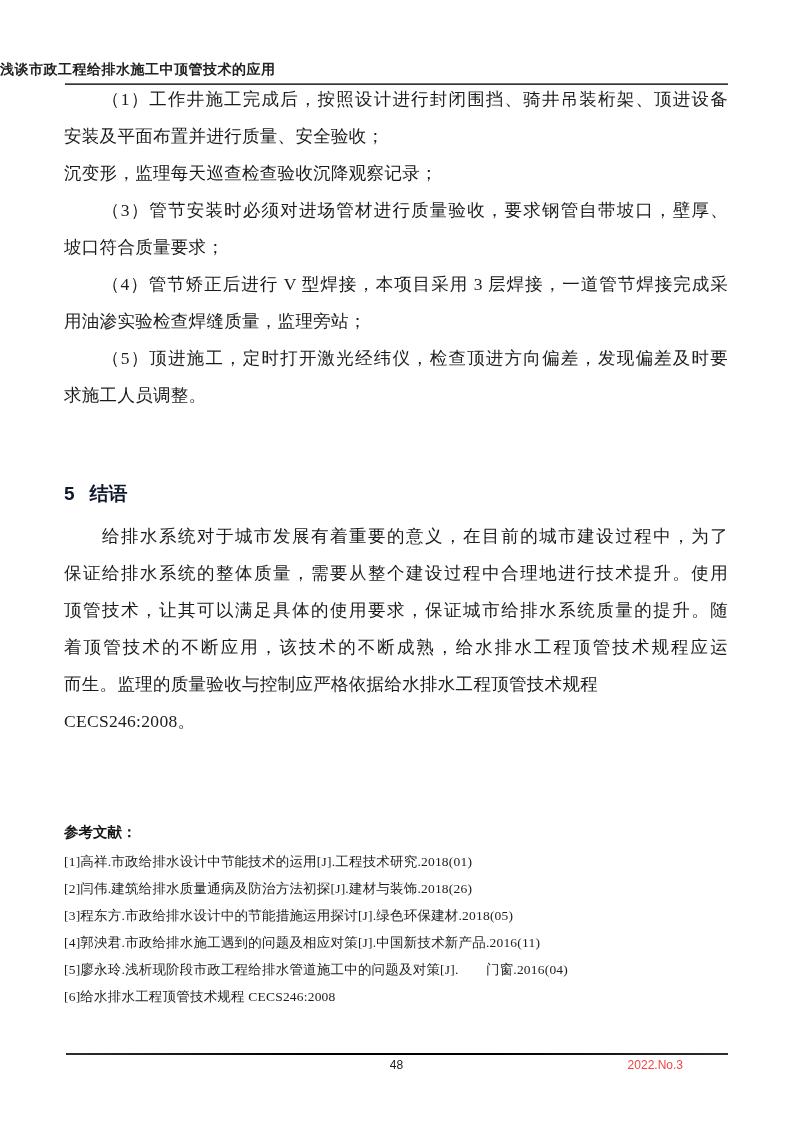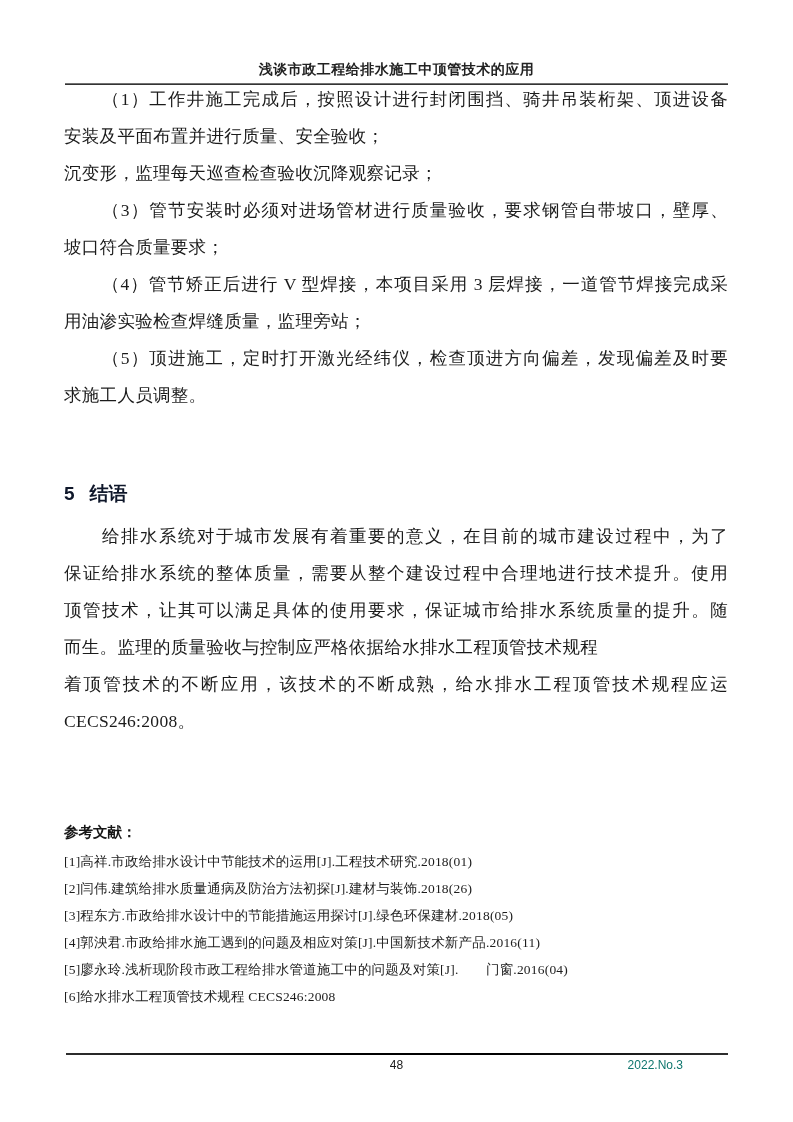--- a/index.html
+++ b/index.html
@@ -9,21 +9,21 @@
     height: 1122px;
     background: #ffffff;
     font-family: "Liberation Serif", "DejaVu Serif", serif;
     color: #1c1c1c;
     overflow: hidden;
   }
   
   .running-title {
     position: absolute;
     top: 61px; left: 0; right: 0;
-    text-align: center;
+    text-align: left;
     font-family: "Liberation Sans", "DejaVu Sans", sans-serif;
     font-weight: bold;
     font-size: 14px;
     letter-spacing: 0.5px;
     color: #222;
   }
   .header-rule {
     position: absolute;
     left: 65px; top: 83px;
     width: 663px; height: 2px;
@@ -84,21 +84,21 @@
     text-align: center;
     font-family: "Liberation Sans", "DejaVu Sans", sans-serif;
     font-size: 12px;
     color: #1a1a1a;
   }
   .issue-label {
     position: absolute;
     top: 1058px; right: 110px;
     font-family: "Liberation Sans", "DejaVu Sans", sans-serif;
     font-size: 12px;
-    color: #0f766e;
+    color: #ef4444;
   }
 </style>
 </head>
 <body>
 
 <div class="page">
 
   <div class="running-title">浅谈市政工程给排水施工中顶管技术的应用</div>
   <div class="header-rule"></div>
 
@@ -115,22 +115,22 @@
   </div>
 
   <div class="section-heading">
     <span>5</span><span class="st">结语</span>
   </div>
 
   <div class="text-block block-b">
     <div class="bline indent fill">给排水系统对于城市发展有着重要的意义，在目前的城市建设过程中，为了</div>
     <div class="bline fill">保证给排水系统的整体质量，需要从整个建设过程中合理地进行技术提升。使用</div>
     <div class="bline fill">顶管技术，让其可以满足具体的使用要求，保证城市给排水系统质量的提升。随</div>
+    <div class="bline fill">着顶管技术的不断应用，该技术的不断成熟，给水排水工程顶管技术规程应运</div>
     <div class="bline">而生。监理的质量验收与控制应严格依据给水排水工程顶管技术规程</div>
-    <div class="bline fill">着顶管技术的不断应用，该技术的不断成熟，给水排水工程顶管技术规程应运</div>
     <div class="bline">CECS246:2008。</div>
   </div>
 
   <div class="references-heading">参考文献：</div>
   <div class="references-list">
     <div class="ref-item">[1]高祥.市政给排水设计中节能技术的运用[J].工程技术研究.2018(01)</div>
     <div class="ref-item">[2]闫伟.建筑给排水质量通病及防治方法初探[J].建材与装饰.2018(26)</div>
     <div class="ref-item">[3]程东方.市政给排水设计中的节能措施运用探讨[J].绿色环保建材.2018(05)</div>
     <div class="ref-item">[4]郭泱君.市政给排水施工遇到的问题及相应对策[J].中国新技术新产品.2016(11)</div>
     <div class="ref-item">[5]廖永玲.浅析现阶段市政工程给排水管道施工中的问题及对策[J].　　门窗.2016(04)</div>

